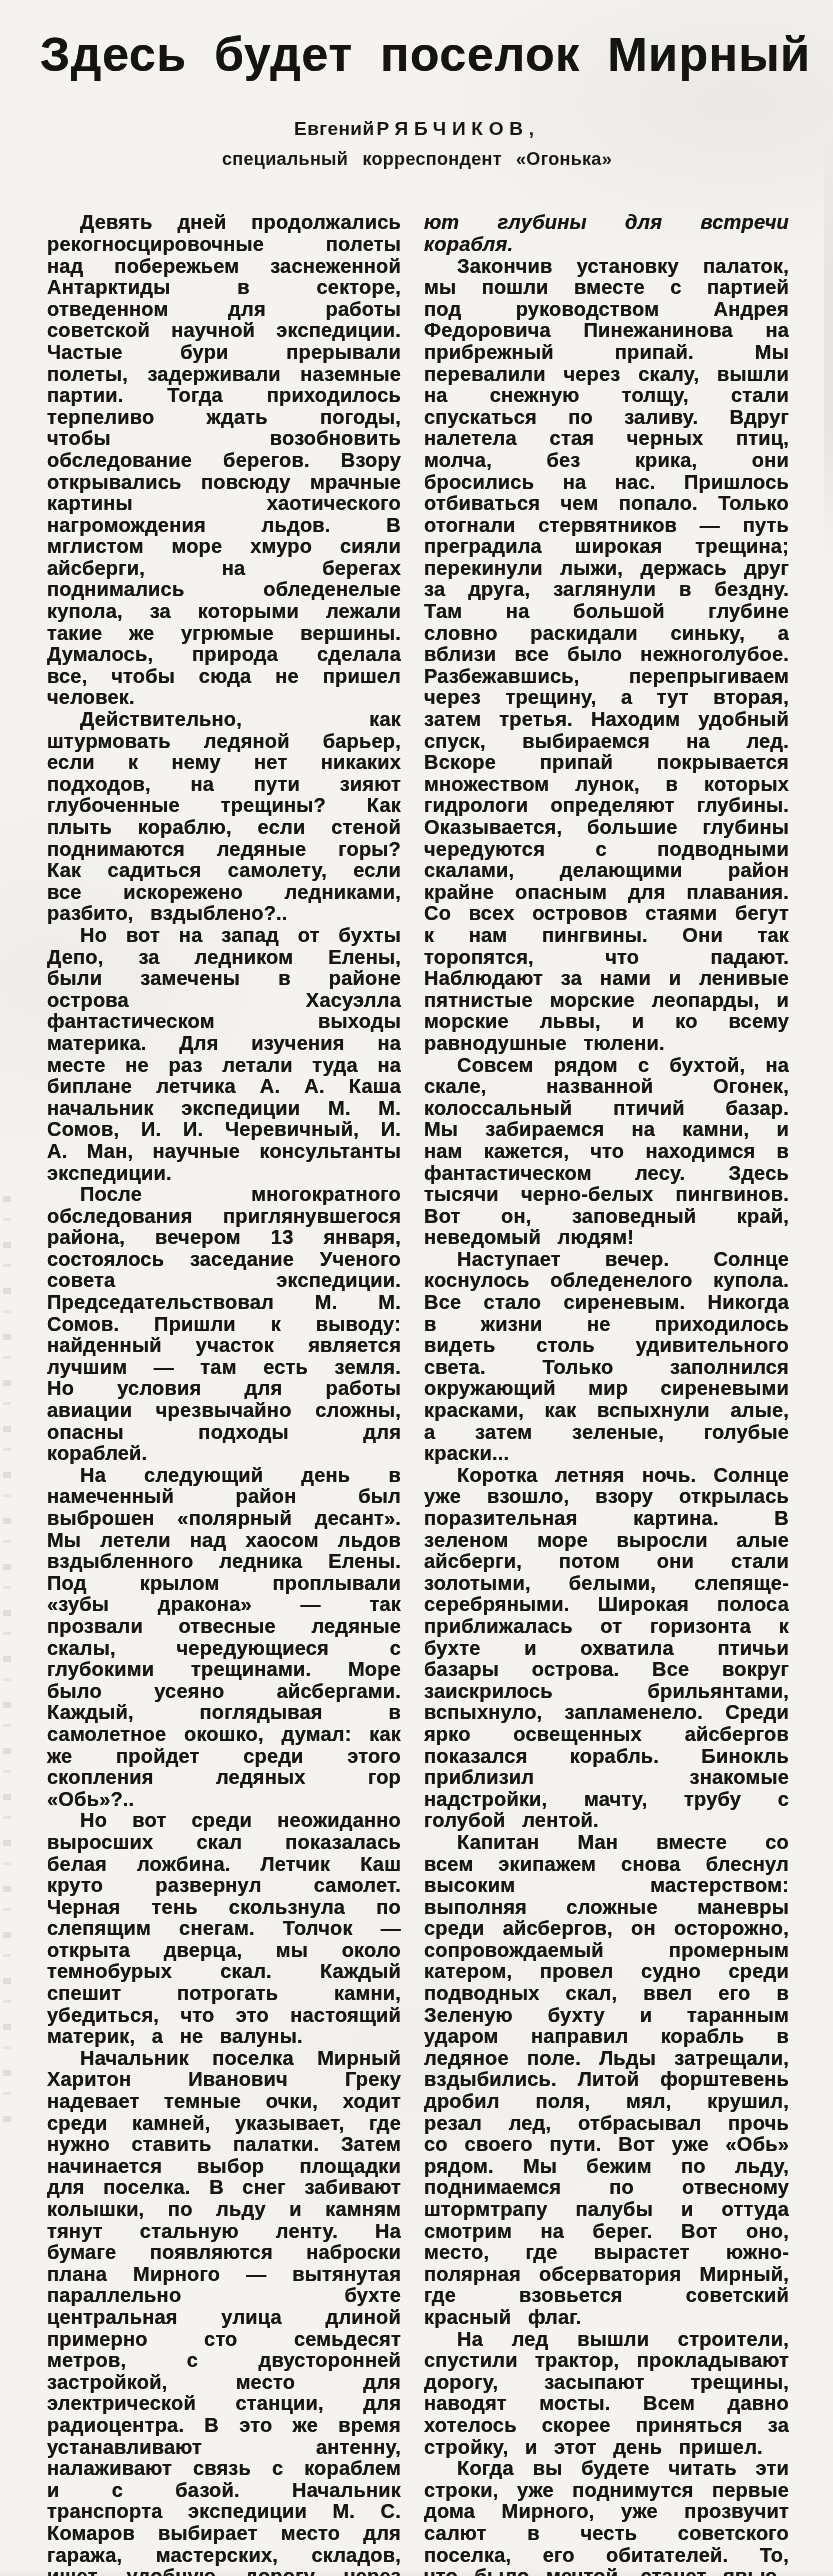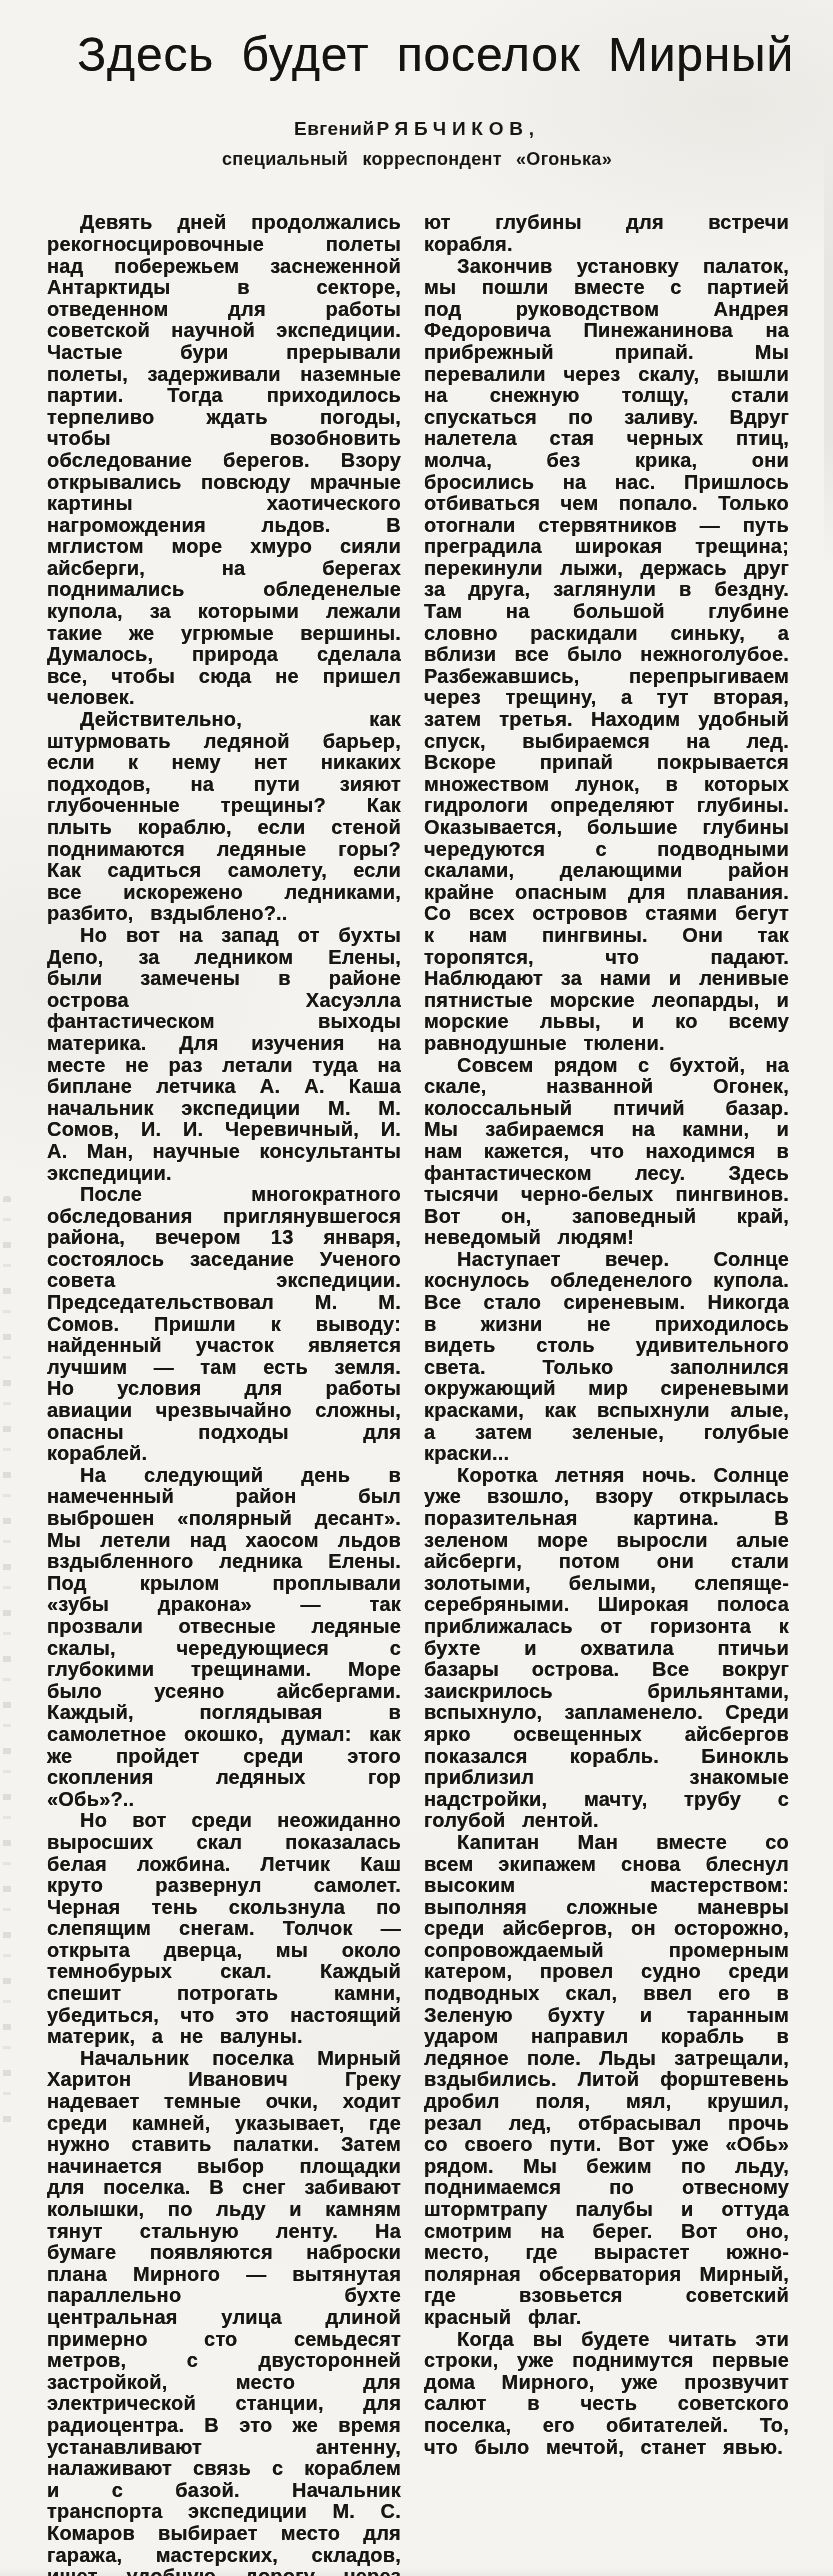--- a/index.html
+++ b/index.html
@@ -19,21 +19,21 @@
       radial-gradient(ellipse 432px 349px at 6% 38%, rgba(204,202,196,0.16), transparent 60%),
       radial-gradient(ellipse 581px 415px at 50% 80%, rgba(210,208,202,0.12), transparent 65%),
       #f4f3ef;
     font-family: "Liberation Sans", "DejaVu Sans", sans-serif;
   }
   
   .headline {
     margin: 30px 40px 4px 40px;
     text-align: right;
     font-size: 48px;
-    font-weight: 400;
+    font-weight: 700;
     line-height: 1.05;
     letter-spacing: 0.8px;
     word-spacing: 13.3px;
     color: #151413;
     text-shadow: 0 0 0.6px rgba(20,19,18,0.8);
     white-space: nowrap;
   }
   
   .byline {
     margin-top: 38px;
@@ -73,21 +73,21 @@
     font-size: 20px;
     font-weight: 700;
     line-height: 21.6px;
     letter-spacing: 0.2px;
     word-spacing: 10.8px;
     text-align: justify;
     text-indent: 33px;
     color: #171614;
     text-shadow: 0 0 0.5px rgba(23,22,20,0.75);
   }
-  .para.cont { text-indent: 0; }
+  .para.cont { text-indent: 0; font-style: italic; }
   
   .edge-artifact-left {
     position: absolute;
     left: 2.5px;
     top: 1196px;
     width: 8.3px;
     height: 930px;
     opacity: 0.20;
     background: repeating-linear-gradient(
       to bottom,
@@ -139,20 +139,21 @@
         <p class="para">Но вот среди неожиданно выросших скал показалась белая ложбина. Летчик Каш круто развернул самолет. Черная тень скользнула по слепящим снегам. Толчок — открыта дверца, мы около темнобурых скал. Каждый спешит потрогать камни, убедиться, что это настоящий материк, а не валуны.</p>
         <p class="para">Начальник поселка Мирный Харитон Иванович Греку надевает темные очки, ходит среди камней, указывает, где нужно ставить палатки. Затем начинается выбор площадки для поселка. В снег забивают колышки, по льду и камням тянут стальную ленту. На бумаге появляются наброски плана Мирного — вытянутая параллельно бухте центральная улица длиной примерно сто семьдесят метров, с двусторонней застройкой, место для электрической станции, для радиоцентра. В это же время устанавливают антенну, налаживают связь с кораблем и с базой. Начальник транспорта экспедиции М. С. Комаров выбирает место для гаража, мастерских, складов, ищет удобную дорогу через трещины, уже прикидывает, где будут работать тракторы. Тем временем летчик Алексей Каш доставляет с флагманского корабля все новых людей. С каждым часом становится оживленнее на скалах. Уже разместились геодезисты, на ледяном припае гидрологи определя-</p>
       </div>
     <div class="col right">
       <p class="para cont">ют глубины для встречи корабля.</p>
     <p class="para">Закончив установку палаток, мы пошли вместе с партией под руководством Андрея Федоровича Пинежанинова на прибрежный припай. Мы перевалили через скалу, вышли на снежную толщу, стали спускаться по заливу. Вдруг налетела стая черных птиц, молча, без крика, они бросились на нас. Пришлось отбиваться чем попало. Только отогнали стервятников — путь преградила широкая трещина; перекинули лыжи, держась друг за друга, заглянули в бездну. Там на большой глубине словно раскидали синьку, а вблизи все было нежноголубое. Разбежавшись, перепрыгиваем через трещину, а тут вторая, затем третья. Находим удобный спуск, выбираемся на лед. Вскоре припай покрывается множеством лунок, в которых гидрологи определяют глубины. Оказывается, большие глубины чередуются с подводными скалами, делающими район крайне опасным для плавания. Со всех островов стаями бегут к нам пингвины. Они так торопятся, что падают. Наблюдают за нами и ленивые пятнистые морские леопарды, и морские львы, и ко всему равнодушные тюлени.</p>
         <p class="para">Совсем рядом с бухтой, на скале, названной Огонек, колоссальный птичий базар. Мы забираемся на камни, и нам кажется, что находимся в фантастическом лесу. Здесь тысячи черно-белых пингвинов. Вот он, заповедный край, неведомый людям!</p>
         <p class="para">Наступает вечер. Солнце коснулось обледенелого купола. Все стало сиреневым. Никогда в жизни не приходилось видеть столь удивительного света. Только заполнился окружающий мир сиреневыми красками, как вспыхнули алые, а затем зеленые, голубые краски...</p>
         <p class="para">Коротка летняя ночь. Солнце уже взошло, взору открылась поразительная картина. В зеленом море выросли алые айсберги, потом они стали золотыми, белыми, слепяще-серебряными. Широкая полоса приближалась от горизонта к бухте и охватила птичьи базары острова. Все вокруг заискрилось брильянтами, вспыхнуло, запламенело. Среди ярко освещенных айсбергов показался корабль. Бинокль приблизил знакомые надстройки, мачту, трубу с голубой лентой.</p>
         <p class="para">Капитан Ман вместе со всем экипажем снова блеснул высоким мастерством: выполняя сложные маневры среди айсбергов, он осторожно, сопровождаемый промерным катером, провел судно среди подводных скал, ввел его в Зеленую бухту и таранным ударом направил корабль в ледяное поле. Льды затрещали, вздыбились. Литой форштевень дробил поля, мял, крушил, резал лед, отбрасывал прочь со своего пути. Вот уже «Обь» рядом. Мы бежим по льду, поднимаемся по отвесному штормтрапу палубы и оттуда смотрим на берег. Вот оно, место, где вырастет южно-полярная обсерватория Мирный, где взовьется советский красный флаг.</p>
+        <p class="para">На лед вышли строители, спустили трактор, прокладывают дорогу, засыпают трещины, наводят мосты. Всем давно хотелось скорее приняться за стройку, и этот день пришел.</p>
         <p class="para">Когда вы будете читать эти строки, уже поднимутся первые дома Мирного, уже прозвучит салют в честь советского поселка, его обитателей. То, что было мечтой, станет явью.</p>
       </div>
   </div>
 
   <div class="edge-artifact-left"></div>
   <div class="edge-artifact-right"></div>
   <div class="edge-artifact-bottom"></div>
 
 </div>
 

